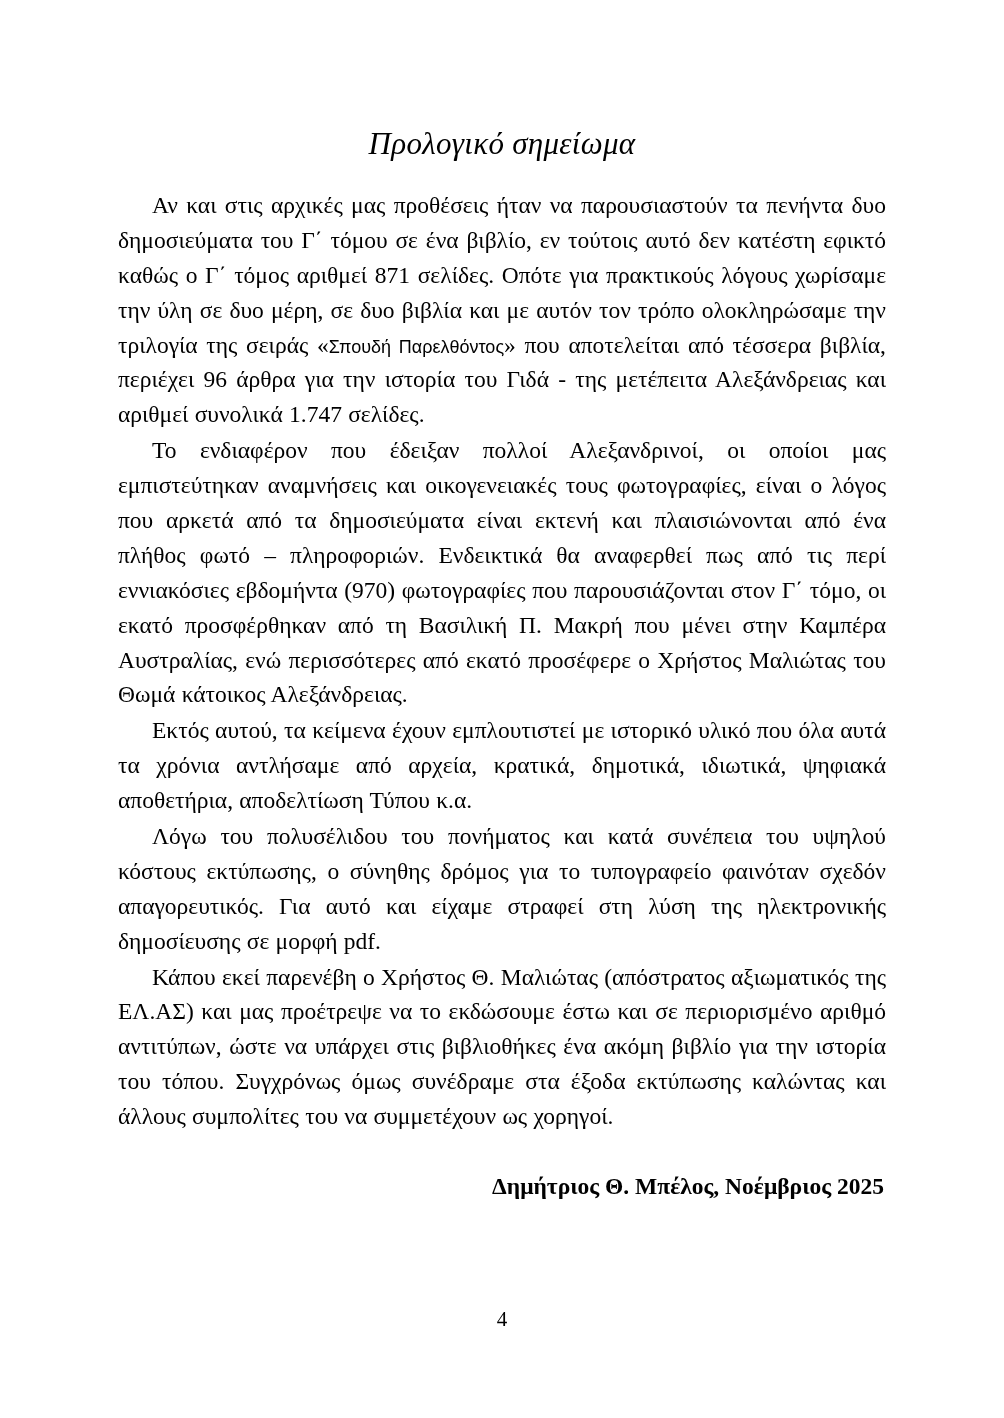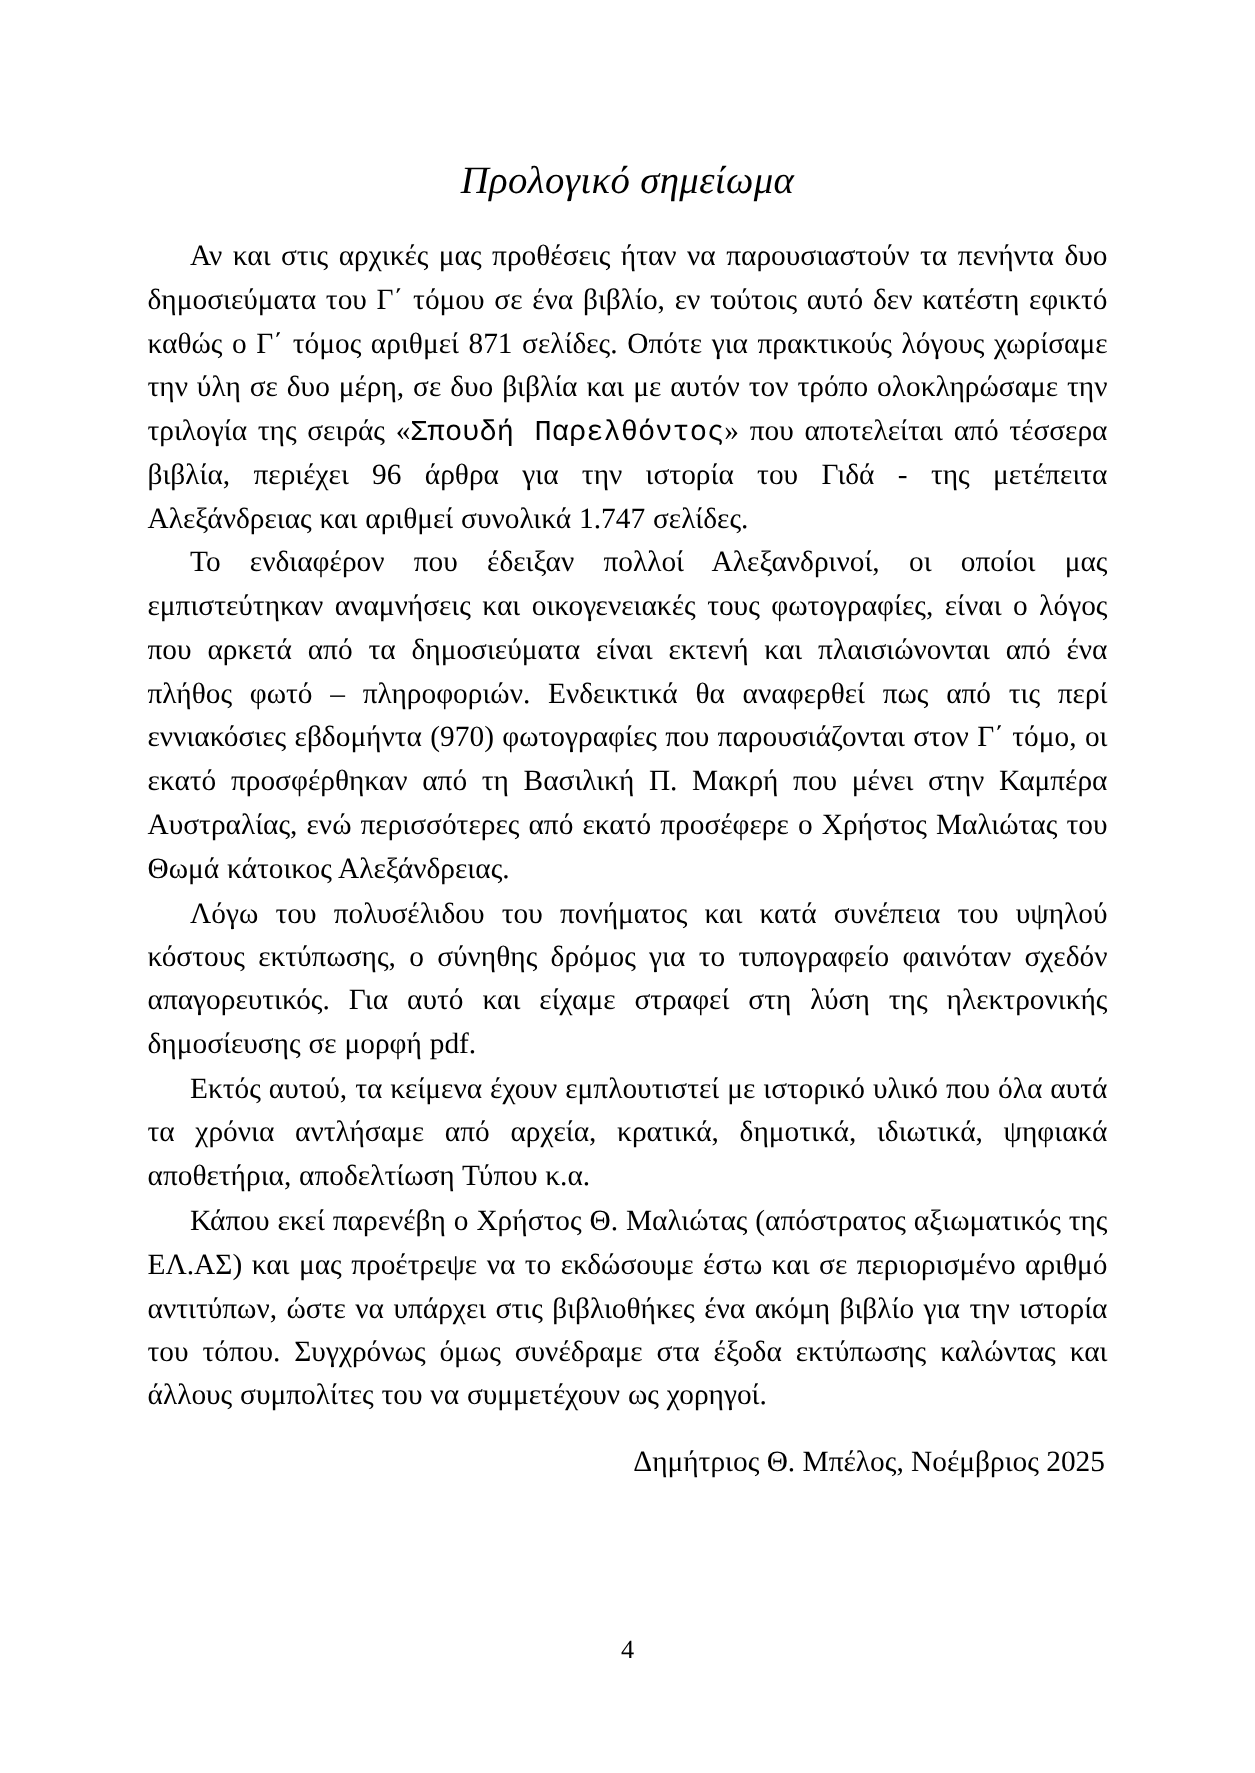--- a/index.html
+++ b/index.html
@@ -41,51 +41,52 @@
     text-indent: 34px;
     hyphens: manual;
     word-spacing: 0.4px;
   }
   .body-text + .body-text {
     margin-top: 1px;
   }
   .signature {
     font-size: 23.5px;
     text-align: right;
-    margin-top: 23px;
+    margin-top: 39px;
     margin-right: 2px;
+    font-weight: bold;
   }
   .page-number {
     position: absolute;
     bottom: 86px;
     left: 0;
     width: 100%;
     text-align: center;
     font-size: 21px;
   }
   .series-title {
-    font-family: Liberation Mono, monospace;
-    font-size: 23px;
+    font-family: Liberation Sans, sans-serif;
+    font-size: 18px;
   }
 </style>
 </head>
 <body>
 
 <div class="page">
 
   <h1 class="doc-title">Προλογικό σημείωμα</h1>
 
   <p class="body-text"><span>Αν και στις αρχικές μας προθέσεις ήταν να παρουσιαστούν τα πενήντα δυο δημοσιεύματα του Γ΄ τόμου σε ένα βιβλίο, εν τούτοις αυτό δεν κατέστη εφικτό καθώς ο Γ΄ τόμος αριθμεί 871 σελίδες. Οπότε για πρακτικούς λόγους χωρίσαμε την ύλη σε δυο μέρη, σε δυο βιβλία και με αυτόν τον τρόπο ολοκληρώσαμε την τριλογία της σειράς «</span><span class="series-title">Σπουδή Παρελθόντος</span><span>» που αποτελείται από τέσσερα βιβλία, περιέχει 96 άρθρα για την ιστορία του Γιδά - της μετέπειτα Αλεξάνδρειας και αριθμεί συνολικά 1.747 σελίδες.</span></p>
 
 
   <p class="body-text">Το ενδιαφέρον που έδειξαν πολλοί Αλεξανδρινοί, οι οποίοι μας εμπιστεύτηκαν αναμνήσεις και οικογενειακές τους φωτογραφίες, είναι ο λόγος που αρκετά από τα δημοσιεύματα είναι εκτενή και πλαισιώνονται από ένα πλήθος φωτό – πληροφοριών. Ενδεικτικά θα αναφερθεί πως από τις περί εννιακόσιες εβδομήντα (970) φωτογραφίες που παρουσιάζονται στον Γ΄ τόμο, οι εκατό προσφέρθηκαν από τη Βασιλική Π. Μακρή που μένει στην Καμπέρα Αυστραλίας, ενώ περισσότερες από εκατό προσέφερε ο Χρήστος Μαλιώτας του Θωμά κάτοικος Αλεξάνδρειας.</p>
 
+  <p class="body-text">Εκτός αυτού, τα κείμενα έχουν εμπλουτιστεί με ιστορικό υλικό που όλα αυτά τα χρόνια αντλήσαμε από αρχεία, κρατικά, δημοτικά, ιδιωτικά, ψηφιακά αποθετήρια, αποδελτίωση Τύπου κ.α.</p>
+
   <p class="body-text">Λόγω του πολυσέλιδου του πονήματος και κατά συνέπεια του υψηλού κόστους εκτύπωσης, ο σύνηθης δρόμος για το τυπογραφείο φαινόταν σχεδόν απαγορευτικός. Για αυτό και είχαμε στραφεί στη λύση της ηλεκτρονικής δημοσίευσης σε μορφή pdf.</p>
-
-  <p class="body-text">Εκτός αυτού, τα κείμενα έχουν εμπλουτιστεί με ιστορικό υλικό που όλα αυτά τα χρόνια αντλήσαμε από αρχεία, κρατικά, δημοτικά, ιδιωτικά, ψηφιακά αποθετήρια, αποδελτίωση Τύπου κ.α.</p>
 
   <p class="body-text">Κάπου εκεί παρενέβη ο Χρήστος Θ. Μαλιώτας (απόστρατος αξιωματικός της ΕΛ.ΑΣ) και μας προέτρεψε να το εκδώσουμε έστω και σε περιορισμένο αριθμό αντιτύπων, ώστε να υπάρχει στις βιβλιοθήκες ένα ακόμη βιβλίο για την ιστορία του τόπου. Συγχρόνως όμως συνέδραμε στα έξοδα εκτύπωσης καλώντας και άλλους συμπολίτες του να συμμετέχουν ως χορηγοί.</p>
 
   <div class="signature">Δημήτριος Θ. Μπέλος, Νοέμβριος 2025</div>
 
   <div class="page-number">4</div>
 
 </div>
 
 </body></html>

